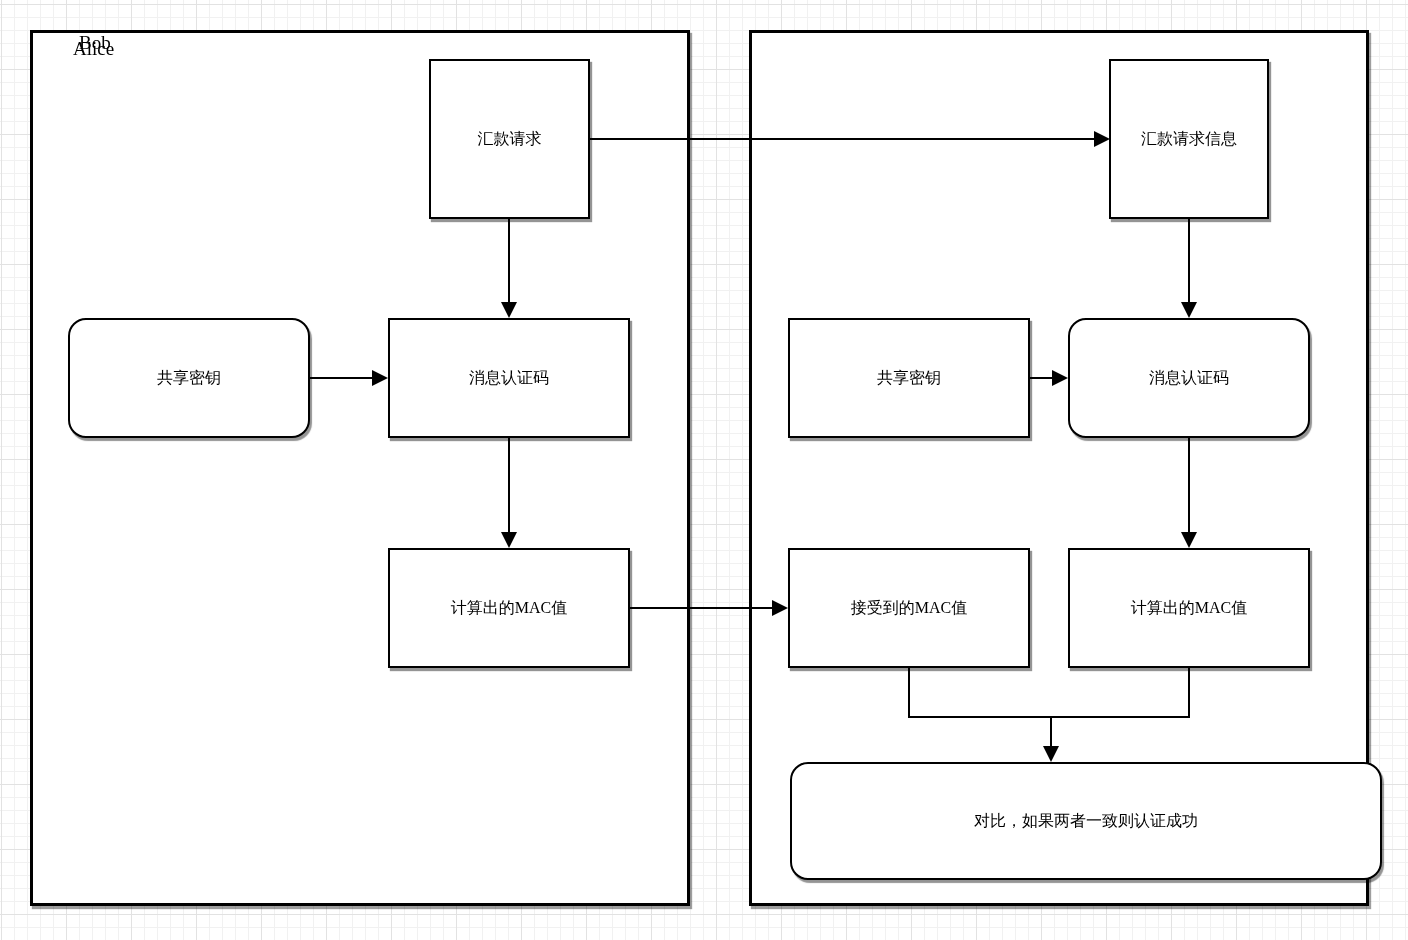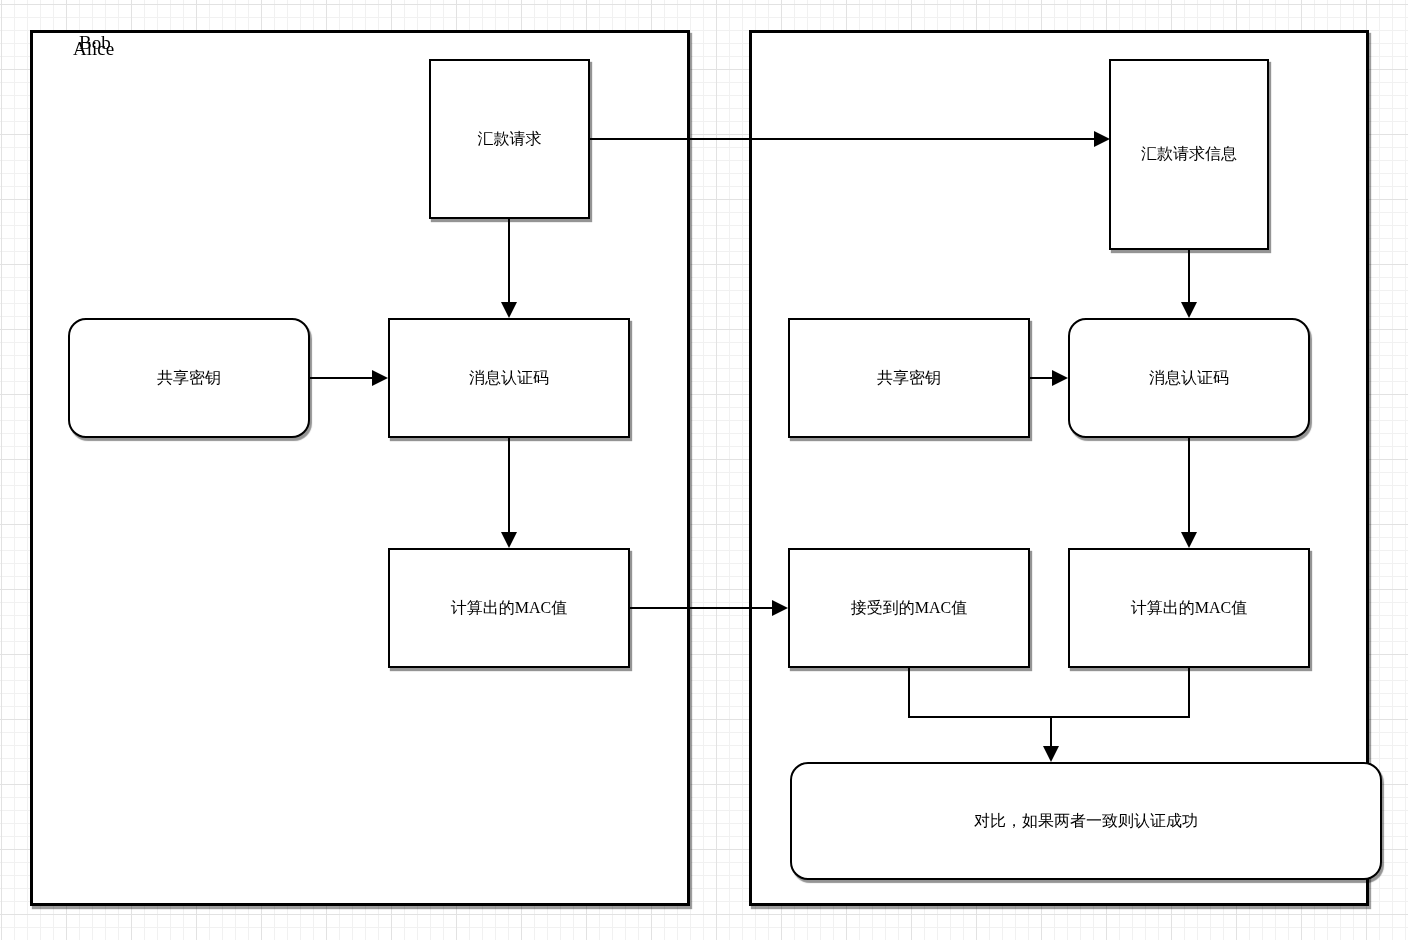--- a/index.html
+++ b/index.html
@@ -56,21 +56,21 @@
   }
   .node.rounded { border-radius: 18px; }
 
   
   #node-remit-request { left: 429px; top: 59px;  width: 161px; height: 160px; }
   #node-shared-key-a  { left: 68px;  top: 318px; width: 242px; height: 120px; }
   #node-mac-a         { left: 388px; top: 318px; width: 242px; height: 120px; }
   #node-calc-mac-a    { left: 388px; top: 548px; width: 242px; height: 120px; }
 
   
-  #node-remit-info    { left: 1109px; top: 59px;  width: 160px; height: 191px; }
+  #node-remit-info    { left: 1109px; top: 59px;  width: 160px; height: 160px; }
   #node-shared-key-b  { left: 788px;  top: 318px; width: 242px; height: 120px; }
   #node-mac-b         { left: 1068px; top: 318px; width: 242px; height: 120px; }
   #node-received-mac  { left: 788px;  top: 548px; width: 242px; height: 120px; }
   #node-calc-mac-b    { left: 1068px; top: 548px; width: 242px; height: 120px; }
   #node-compare       { left: 790px;  top: 762px; width: 592px; height: 118px; }
 
   
   .edge-line {
     position: absolute;
     background: #000000;

